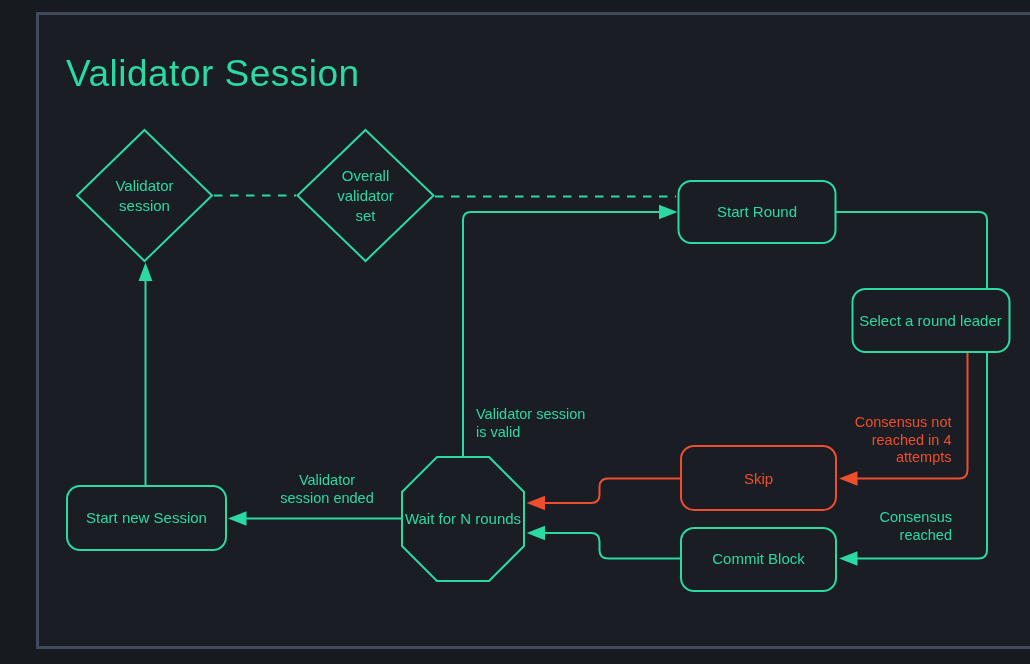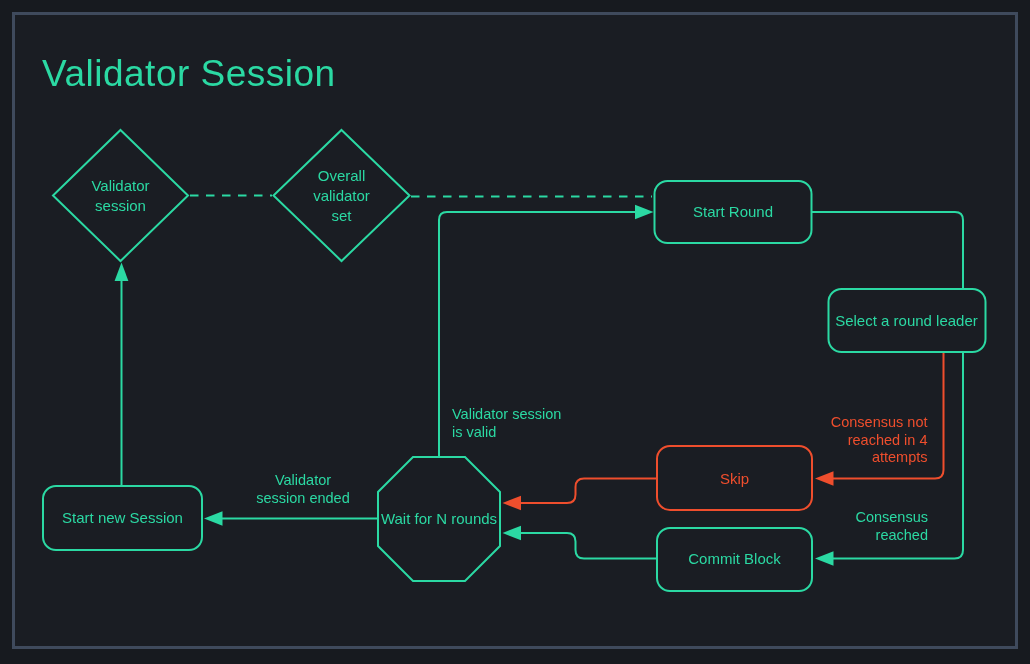--- a/index.html
+++ b/index.html
@@ -13,20 +13,21 @@
   html, body {
     background: var(--bg-outer);
     font-family: "Liberation Sans", sans-serif;
   }
   .stage {
     position: relative;
     width: 1030px;
     height: 664px;
     background: var(--bg-outer);
     overflow: hidden;
+    padding-left: 24px;
   }
   svg { display: block; }
 
   .frame {
     fill: var(--bg-inner);
     stroke: var(--frame);
     stroke-width: 3;
   }
   .title {
     fill: var(--accent);

